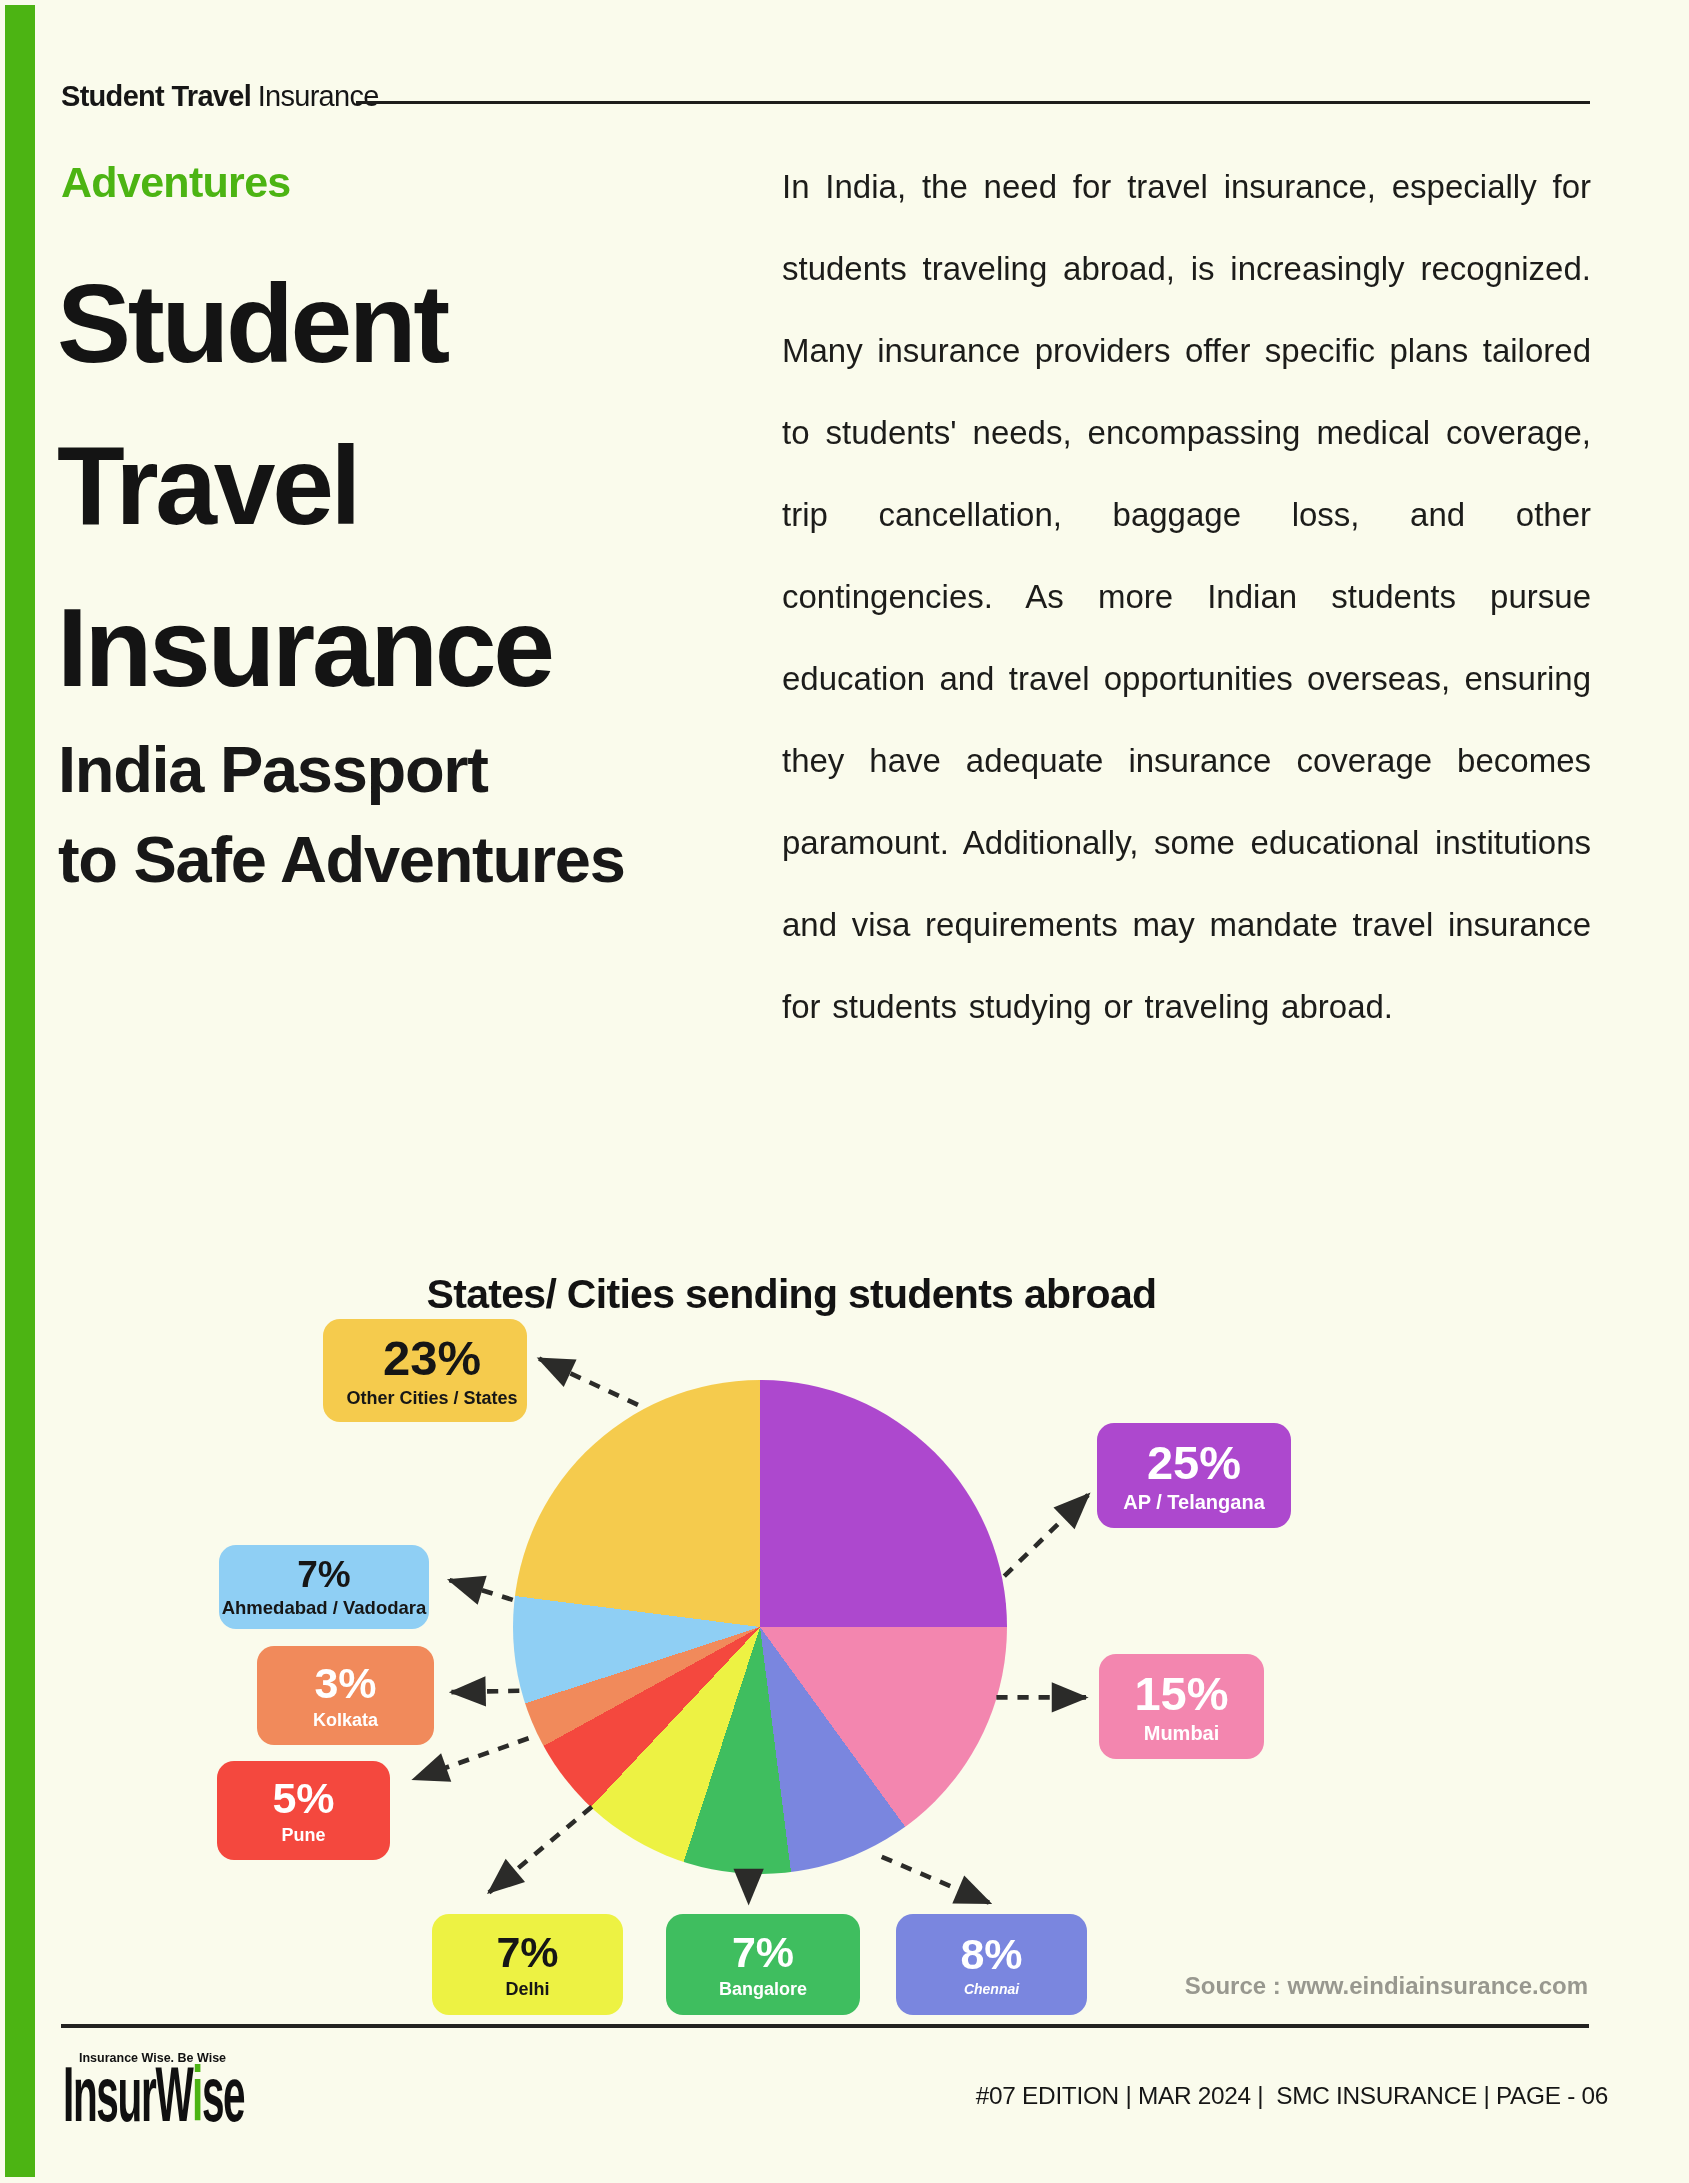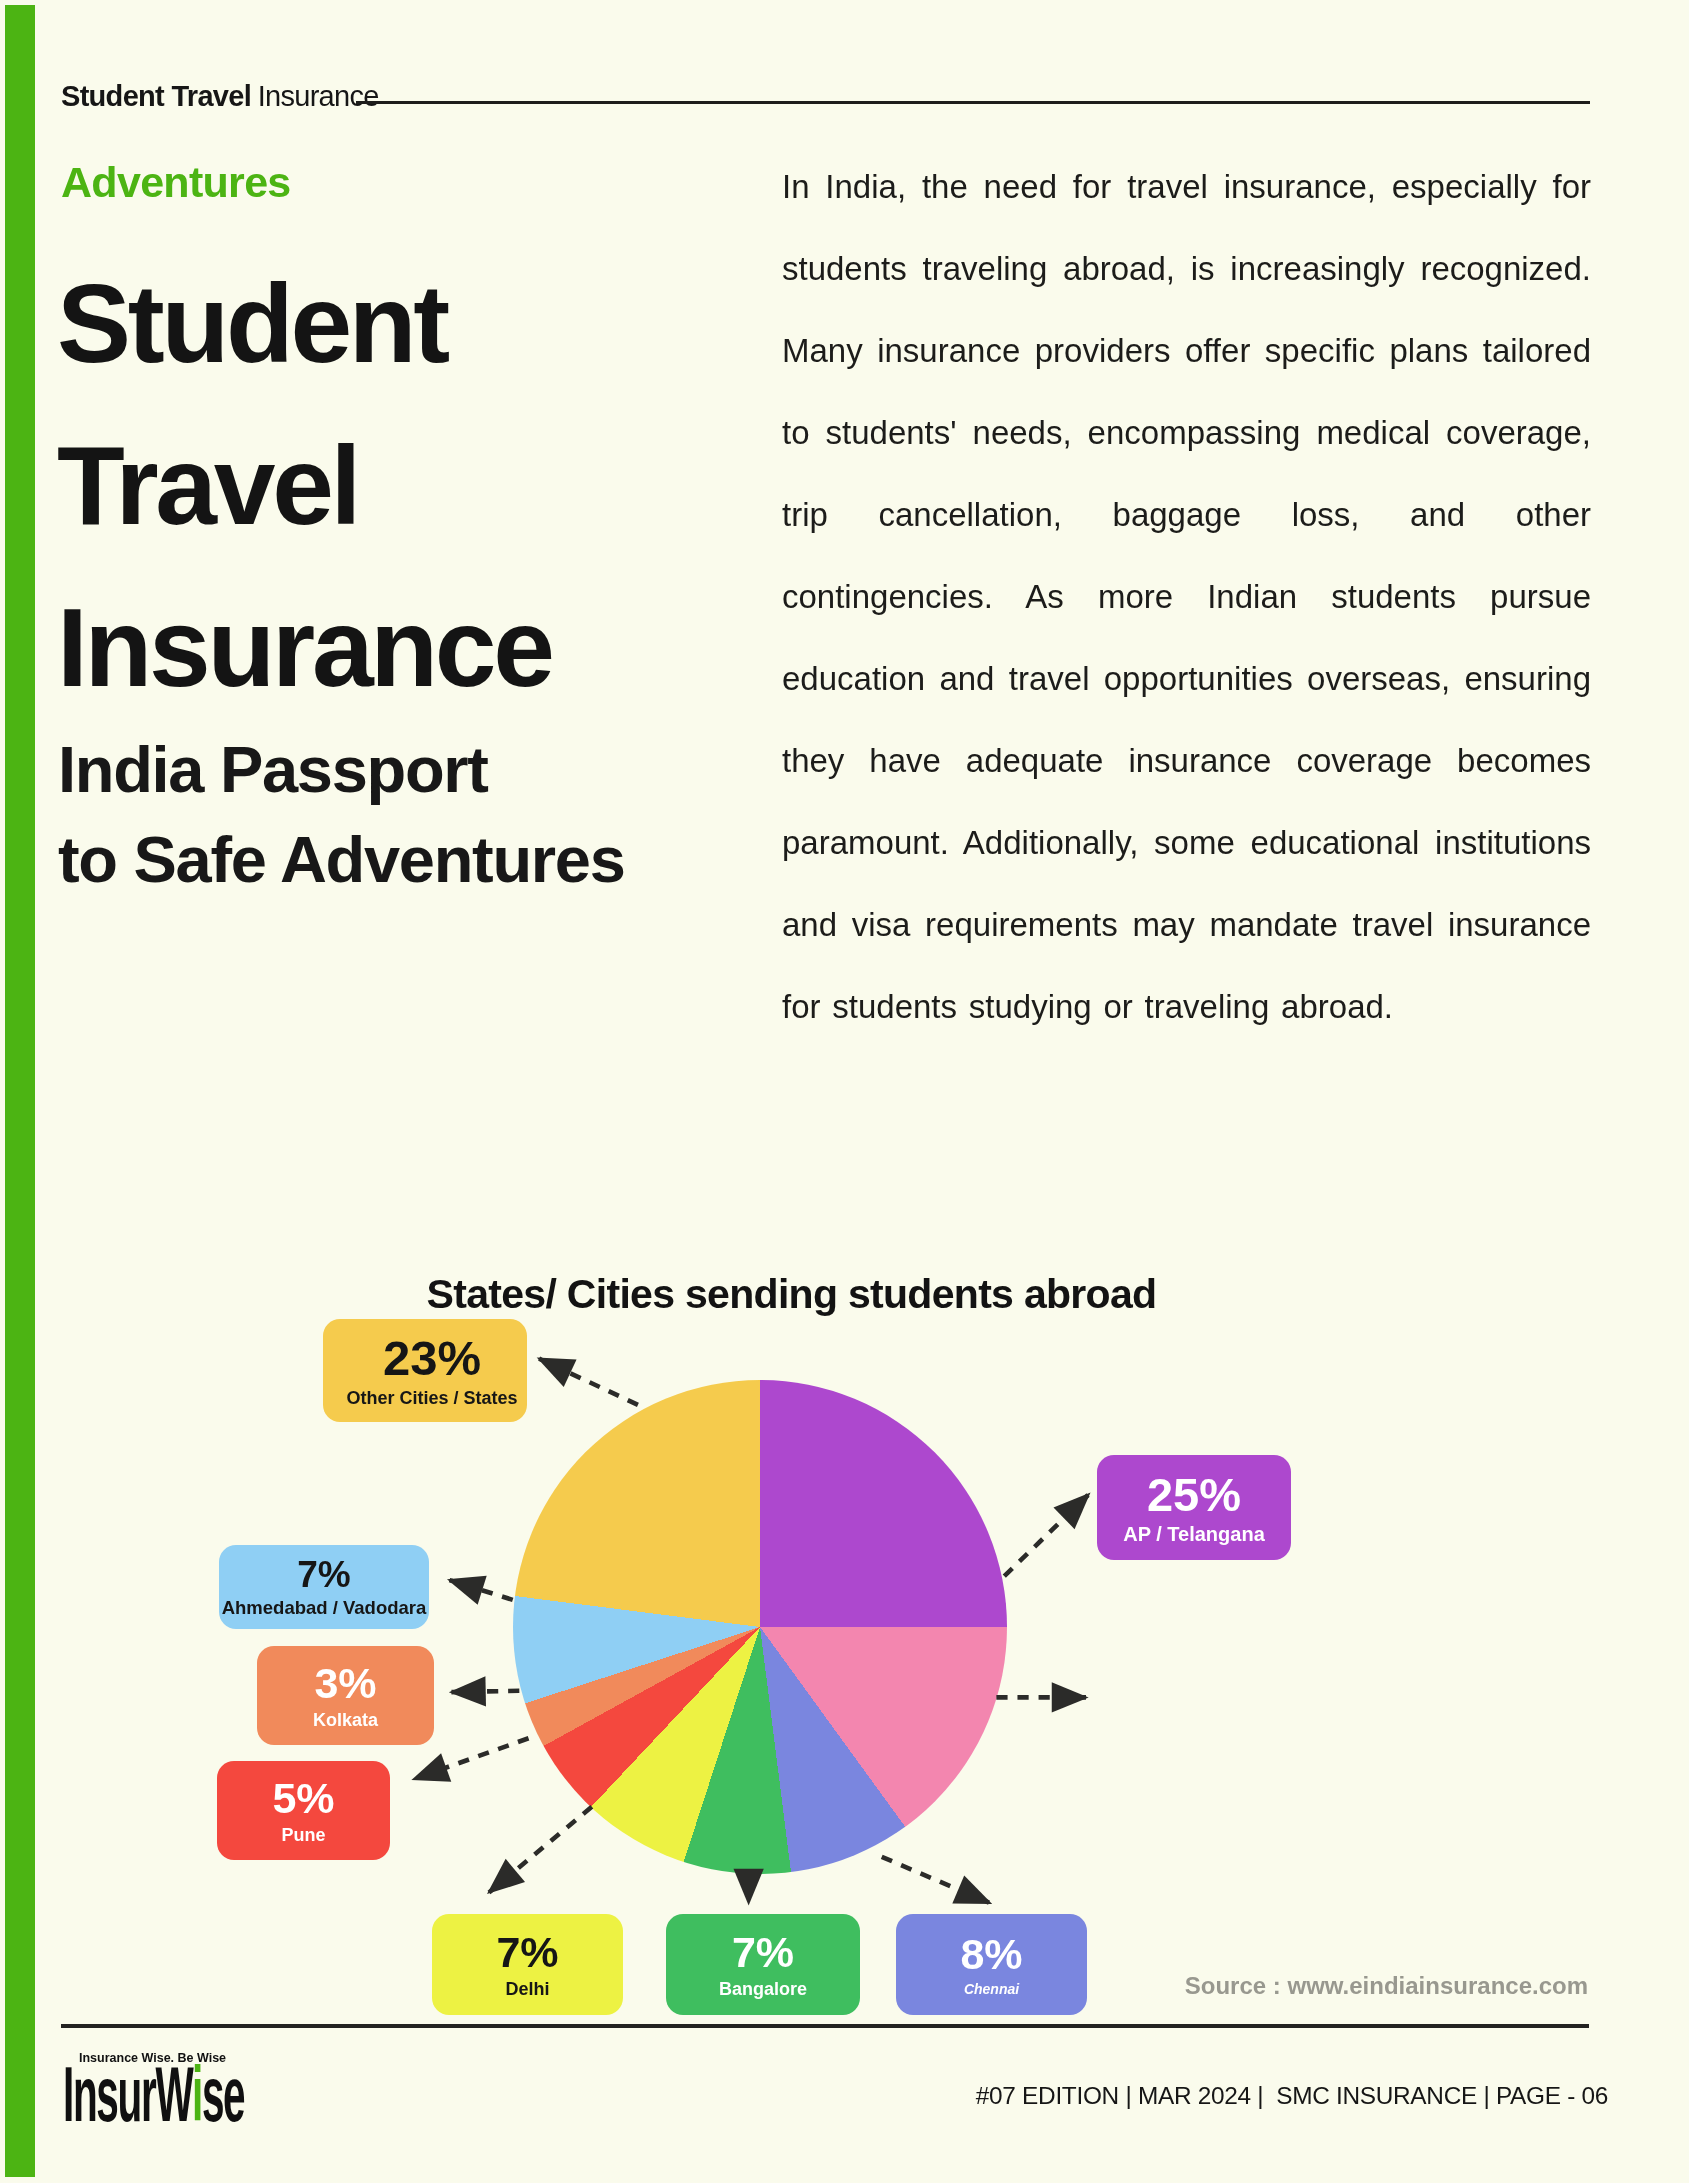--- a/index.html
+++ b/index.html
@@ -107,23 +107,27 @@
       <line x1="788" y1="2566" x2="685" y2="2568" marker-end="url(#ah)"></line>
       <line x1="802" y1="2638" x2="628" y2="2700" marker-end="url(#ah)"></line>
       <line x1="898" y1="2742" x2="742" y2="2872" marker-end="url(#ah)"></line>
       <line x1="1136" y1="2856" x2="1136" y2="2888" marker-end="url(#ah)"></line>
       <line x1="1338" y1="2818" x2="1502" y2="2888" marker-end="url(#ah)"></line>
       <line x1="1512" y1="2576" x2="1648" y2="2576" marker-end="url(#ah)"></line>
       <line x1="1524" y1="2392" x2="1652" y2="2268" marker-end="url(#ah)"></line>
     </g>
   </svg>
 
-  <div class="chip chip-ap" style="background: rgb(173, 72, 206); color: rgb(255, 255, 255); margin-top: 32px;">
+  <div class="chip chip-ap" style="background: rgb(173, 72, 206); color: rgb(255, 255, 255);">
     <div class="chip-pct">25%</div>
     <div class="chip-label">AP / Telangana</div>
+  </div>
+  <div class="chip chip-mumbai" style="background: rgb(243, 134, 175); color: rgb(255, 255, 255);">
+    <div class="chip-pct">15%</div>
+    <div class="chip-label">Mumbai</div>
   </div>
   <div class="chip chip-chennai" style="background: rgb(122, 134, 223); color: rgb(255, 255, 255);">
     <div class="chip-pct">8%</div>
     <div class="chip-label">Chennai</div>
   </div>
   <div class="chip chip-bangalore" style="background: rgb(63, 190, 95); color: rgb(255, 255, 255);">
     <div class="chip-pct">7%</div>
     <div class="chip-label">Bangalore</div>
   </div>
   <div class="chip chip-delhi" style="background: rgb(237, 242, 67); color: rgb(22, 22, 22);">

